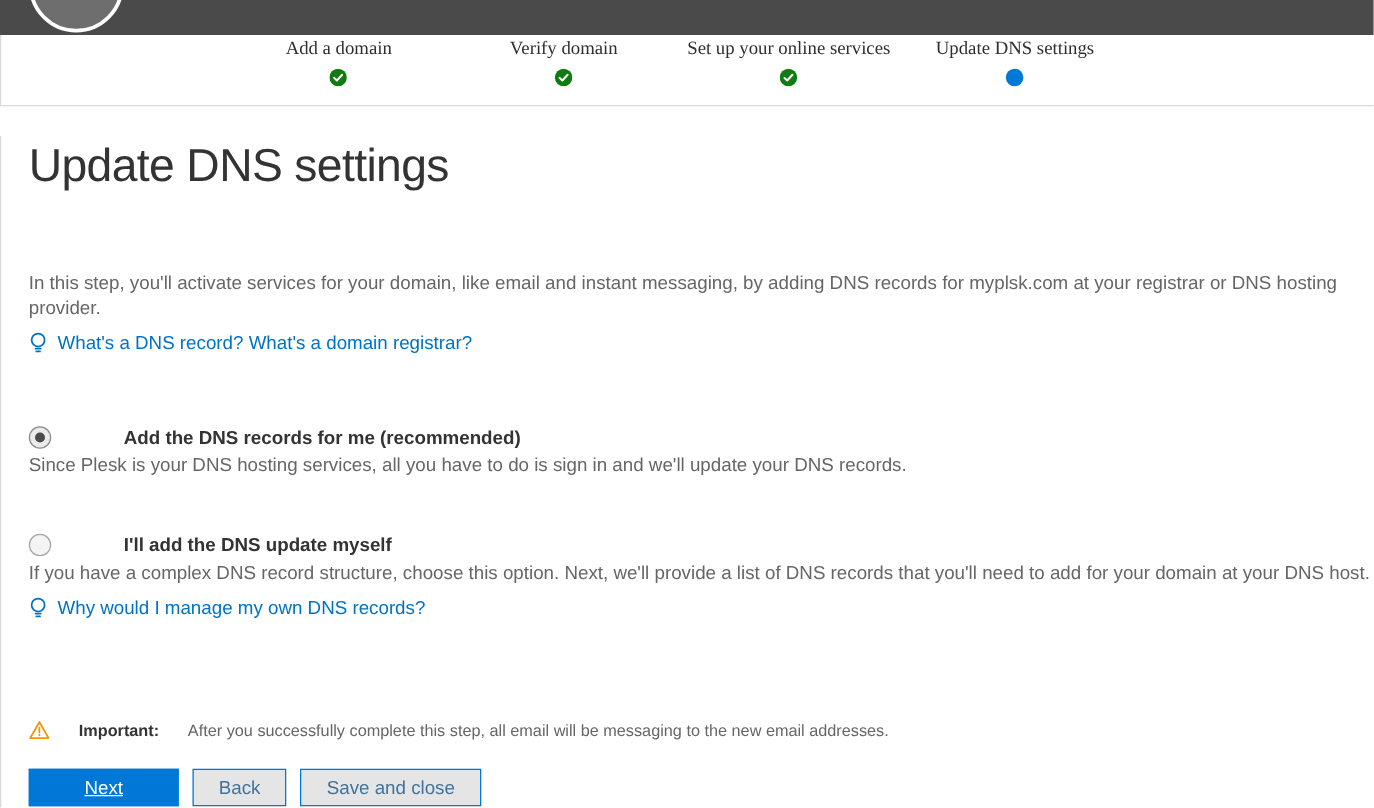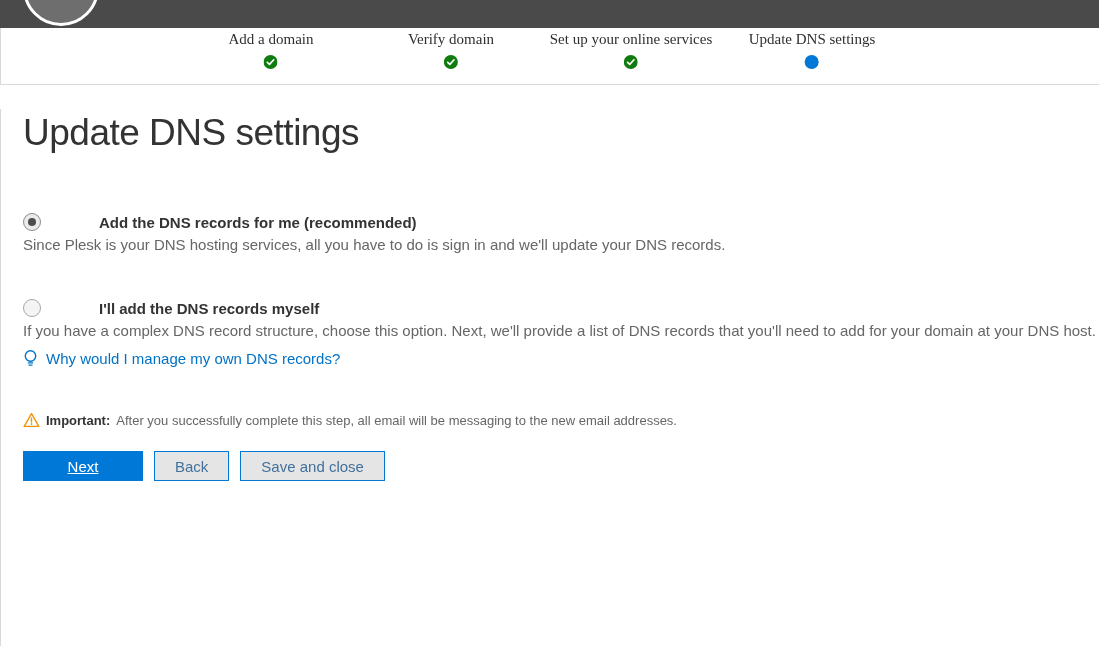--- a/index.html
+++ b/index.html
@@ -137,24 +137,24 @@
     margin-left: 47px;
   }
   .option-desc {
     margin-top: 2px;
     font-size: 15px;
     color: #666;
     line-height: 20px;
   }
 
   .notice-row {
-    margin-top: 40px;
+    margin-top: 76px;
     display: flex;
     align-items: center;
-    gap: 6px;
+    gap: 23px;
     height: 22px;
   }
   .notice-label {
     font-size: 13px;
     font-weight: bold;
     color: #333;
   }
   .notice-text {
     font-size: 13px;
     color: #666;
@@ -230,31 +230,41 @@
     <span class="step-label">Update DNS settings</span>
     <span class="step-icon"><span class="current-dot"></span></span>
   </div>
 
 </div>
 
 <div class="main">
 
   <h1 class="page-title">Update DNS settings</h1>
 
-
+  <div class="intro">In this step, you'll activate services for your domain, like email and instant messaging, by adding DNS records for myplsk.com at your registrar or DNS hosting provider.</div>
+
+  <div class="link-row">
+    <span class="bulb">
+      <svg width="15" height="19" viewBox="0 0 15 19">
+          <circle cx="7.5" cy="7" r="5.2" fill="none" stroke="#0072c6" stroke-width="1.4"></circle>
+          <path d="M5.4 13.9 h4.2 M6 16.1 h3" stroke="#0072c6" stroke-width="1.4" fill="none" stroke-linecap="round"></path>
+        </svg>
+    </span>
+    <a class="link">What's a DNS record? What's a domain registrar?</a>
+  </div>
 
   <div class="option-row first">
     <span class="radio selected"></span>
     <span class="option-label">Add the DNS records for me (recommended)</span>
   </div>
   <div class="option-desc">Since Plesk is your DNS hosting services, all you have to do is sign in and we'll update your DNS records.</div>
 
   <div class="option-row second">
     <span class="radio"></span>
-    <span class="option-label">I'll add the DNS records myself</span>
+    <span class="option-label">I'll add the DNS update myself</span>
   </div>
   <div class="option-desc">If you have a complex DNS record structure, choose this option. Next, we'll provide a list of DNS records that you'll need to add for your domain at your DNS host.</div>
 
   <div class="link-row">
     <span class="bulb">
       <svg width="15" height="19" viewBox="0 0 15 19">
           <circle cx="7.5" cy="7" r="5.2" fill="none" stroke="#0072c6" stroke-width="1.4"></circle>
           <path d="M5.4 13.9 h4.2 M6 16.1 h3" stroke="#0072c6" stroke-width="1.4" fill="none" stroke-linecap="round"></path>
         </svg>
     </span>

